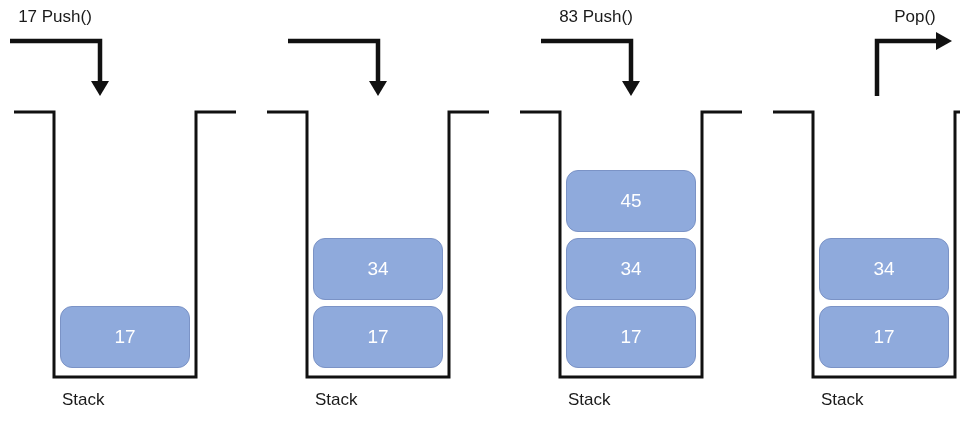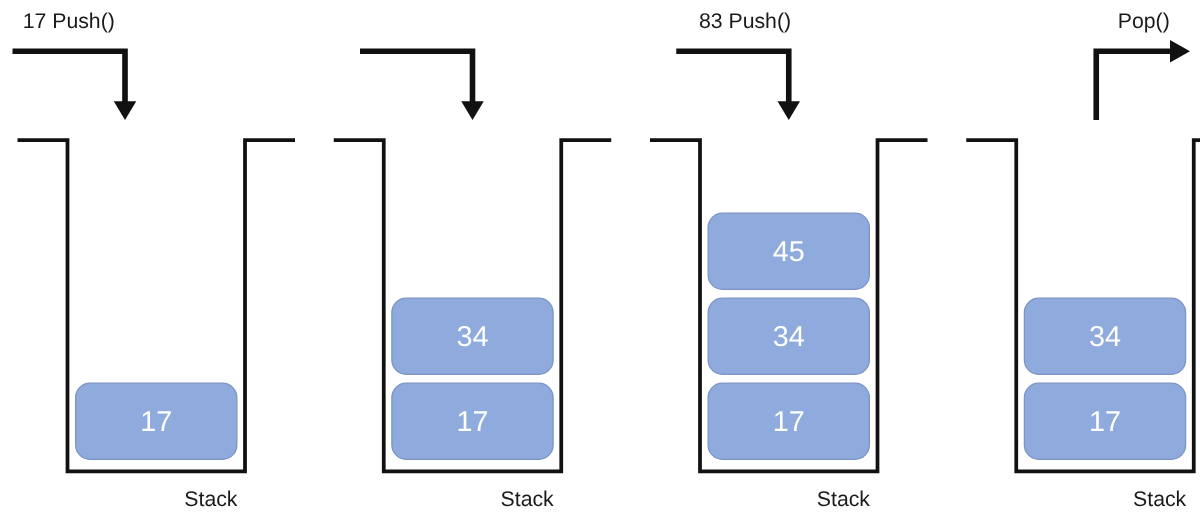--- a/index.html
+++ b/index.html
@@ -69,28 +69,28 @@
     height: 62px;
     background: var(--box-fill, #8FAADC);
     border: 1.5px solid var(--box-border, #7B93C6);
     border-radius: 12px;
     display: flex;
     align-items: center;
     justify-content: center;
   }
   .box-value {
     color: var(--box-text, #ffffff);
-    font-size: 23px;
+    font-size: 19px;
   }
   .stack-label {
     position: absolute;
-    left: 50px;
+    left: 62px;
     top: 390px;
     width: 140px;
-    text-align: right;
+    text-align: left;
     font-size: 17px;
     color: var(--label-text, #1a1a1a);
   }
 </style>
 </head>
 <body>
 
 <div class="diagram">
 
   <div class="panel">

